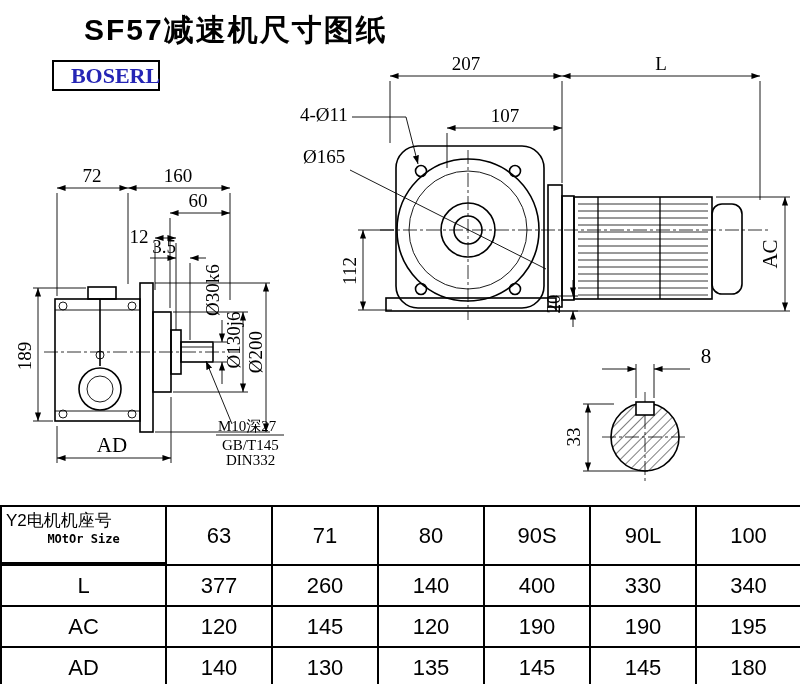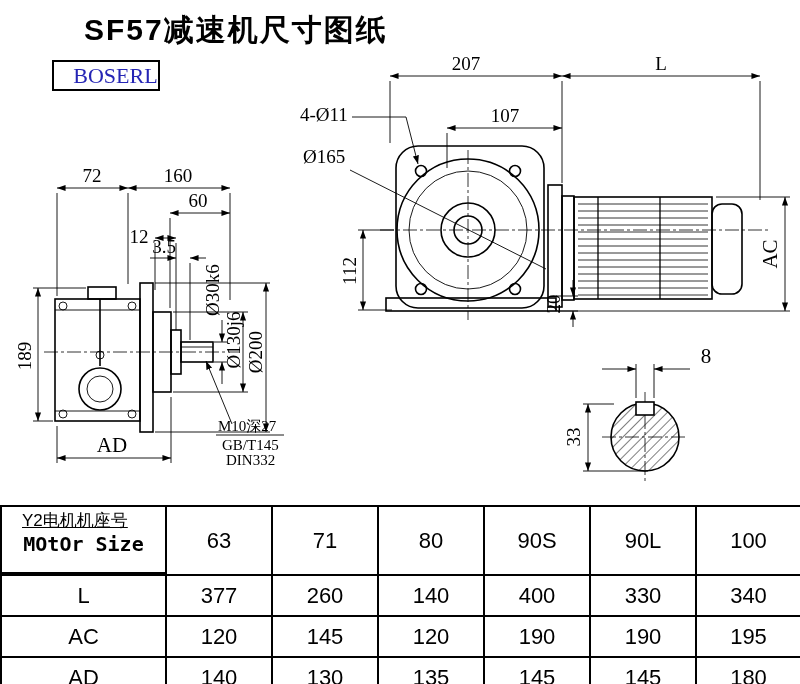--- a/index.html
+++ b/index.html
@@ -2,40 +2,40 @@
 <html><head>
 <meta charset="utf-8">
 <style>
   html,body{margin:0;padding:0;background:#fff;}
   .page{position:relative;width:800px;height:684px;background:#fff;overflow:hidden;
         font-family:"Liberation Sans",sans-serif;color:#000;}
   .title{position:absolute;left:52px;top:10px;font-weight:bold;font-size:30px;
          letter-spacing:2px;font-family:"Liberation Sans",sans-serif;margin-left:32px;}
   .logo{position:absolute;left:52px;top:60px;width:108px;height:31px;border:2px solid #000;
         display:flex;align-items:center;justify-content:center;box-sizing:border-box;}
-  .logo span{font-family:"Liberation Serif",serif;font-weight:normal;font-size:22px;color:#2525b5;margin-left:19px;}
+  .logo span{font-family:"Liberation Serif",serif;font-weight:bold;font-size:22px;color:#2525b5;margin-left:19px;}
   svg{position:absolute;left:0;top:0;}
   .obj{stroke:#000;stroke-width:1.6;fill:none;}
   .thin{stroke:#000;stroke-width:0.9;fill:none;}
   .dim{stroke:#000;stroke-width:0.9;fill:none;}
   .cl{stroke:#000;stroke-width:0.8;fill:none;stroke-dasharray:14 3 3 3;}
   .fin{stroke:#000;stroke-width:0.8;}
   .tie{stroke:#000;stroke-width:1.3;}
   text.dimtxt{font-family:"Liberation Serif",serif;font-size:19px;fill:#000;}
   text.dimtxt-lg{font-family:"Liberation Serif",serif;font-size:21px;fill:#000;}
   text.notetxt{font-family:"Liberation Serif",serif;font-size:15px;fill:#000;}
   table.dims{position:absolute;left:0;top:505px;width:800px;height:179px;
              border-collapse:collapse;table-layout:fixed;}
   table.dims td{border:2px solid #000;text-align:center;vertical-align:middle;
                 font-size:22px;padding:0;}
   tr.hrow{height:56px;}
   tr.vrow{height:41px;}
-  .hdr-cn{font-size:17px;text-align:left;padding:2px 0 0 20px;text-decoration:underline;}
+  .hdr-cn{font-size:17px;text-align:left;padding:2px 0 0 4px;}
   .hdr-en{font-family:"DejaVu Sans Mono","Liberation Mono",monospace;font-weight:bold;
-          font-size:20px;text-align:center;border-bottom:2px solid #000;padding-bottom:16px;}
+          font-size:12px;text-align:center;border-bottom:2px solid #000;padding-bottom:16px;}
 </style>
 </head>
 <body>
 
 <div class="page">
 
   <div class="title">SF57减速机尺寸图纸</div>
   <div class="logo">
     <span>BOSERL</span>
   </div>

